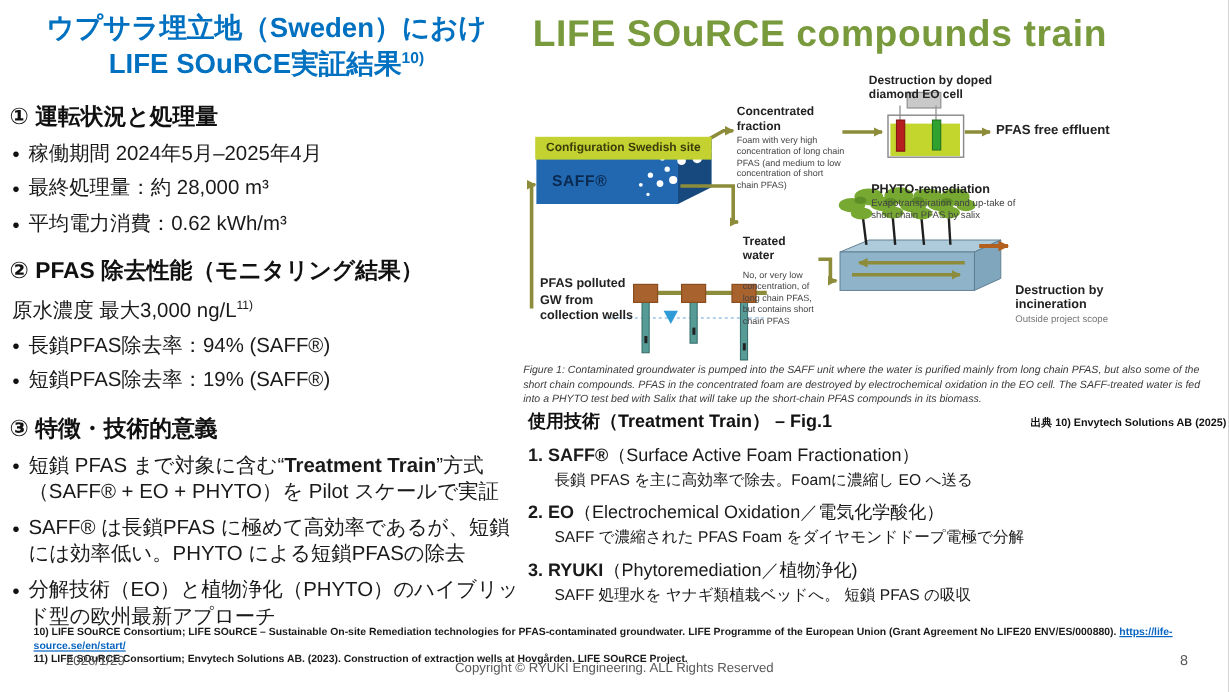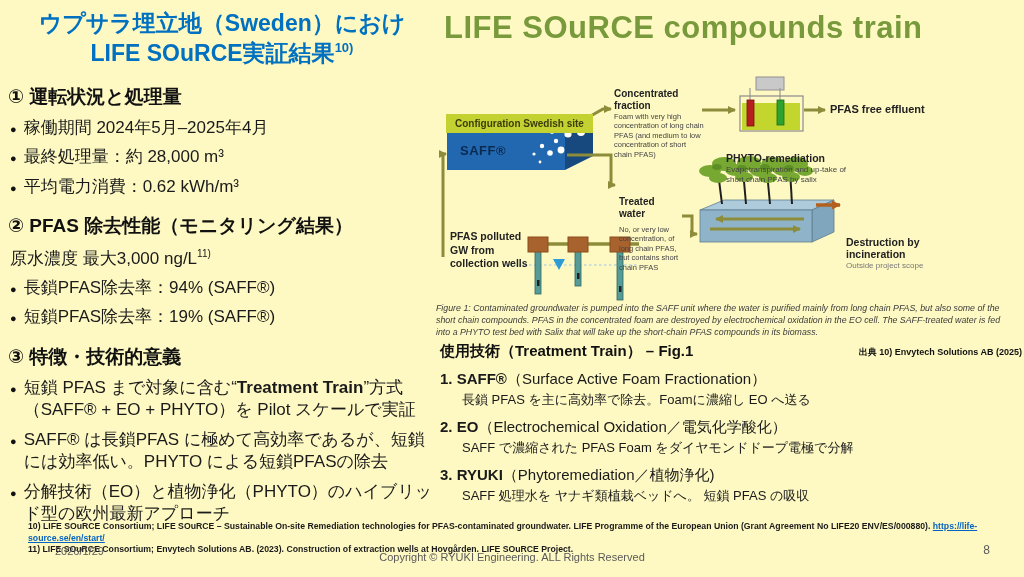--- a/index.html
+++ b/index.html
@@ -1,17 +1,17 @@
 <!DOCTYPE html>
 <html><head>
 <meta charset="utf-8">
 <style>
   html,body{margin:0;padding:0;background:#888;}
   .slide{
-    position:relative;width:1024px;height:577px;background:#fef9c3;
+    position:relative;width:1024px;height:577px;background:#ffffff;
     font-family:"Liberation Sans","DejaVu Sans",sans-serif;overflow:hidden;
     margin:0 auto;color:#1a1a1a;
   }
   
   .left-col{position:absolute;left:8px;top:8px;width:428px;}
   .slide-title{font-size:23px;font-weight:bold;color:#0070C0;text-align:center;line-height:1.32;}
   .slide-title sup{font-size:13px;}
   .sec-head{font-size:19px;font-weight:bold;color:#111;margin-top:15px;margin-bottom:4px;}
   .bullet-row{display:flex;align-items:flex-start;font-size:17px;line-height:1.32;margin:7px 0 7px 2px;}
   .bullet-row .mk{font-size:11px;margin:5px 7px 0 0;flex:0 0 auto;color:#111;}
@@ -219,20 +219,23 @@
     </svg>
 
     <div class="config-chip">Configuration Swedish site</div>
     <div class="saff-text">SAFF®</div>
 
     <div class="dlabel" style="left:180px;top:30px;width:92px;">
       <div class="d-title">Concentrated fraction</div>
       <div class="d-desc">Foam with very high concentration of long chain PFAS (and medium to low concentration of short chain PFAS)</div>
     </div>
 
+    <div class="dlabel" style="left:290px;top:4px;width:118px;">
+      <div class="d-title">Destruction by doped diamond EO cell</div>
+    </div>
 
     <div class="effluent">PFAS free effluent</div>
 
     <div class="dlabel" style="left:185px;top:138px;width:52px;">
       <div class="d-title">Treated water</div>
     </div>
     <div class="dlabel" style="left:185px;top:166px;width:62px;">
       <div class="d-desc">No, or very low concentration, of long chain PFAS, but contains short chain PFAS</div>
     </div>
 

